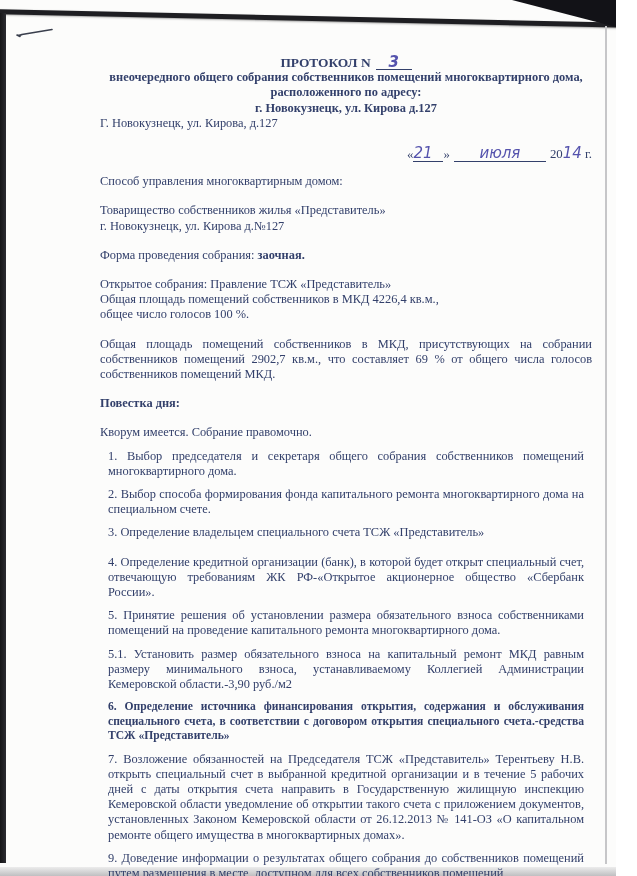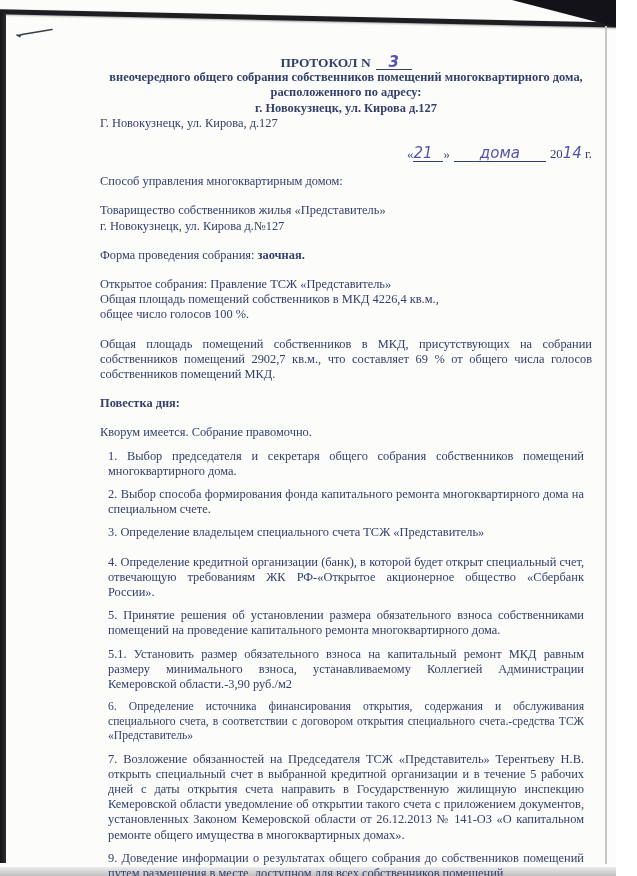--- a/index.html
+++ b/index.html
@@ -51,21 +51,21 @@
   }
   .hand {
     color:#5553ad; font-style:italic; font-size:15px;
     font-family:"DejaVu Sans", sans-serif;
   }
   .date-line { text-align:right; margin-top:15px; font-size:12.8px; }
   .u-day   { display:inline-block; min-width:30px; text-align:left; border-bottom:1.2px solid #33406b; line-height:14px; }
   .u-month { display:inline-block; min-width:92px; text-align:center; border-bottom:1.2px solid #33406b; line-height:14px; margin:0 4px; }
   .agenda-item { margin:8px; }
   .gap-before { margin-top:14px; }
-  .small { font-size:11.6px; line-height:14.4px; }
+  .small { font-size:11.6px; line-height:14.4px;font-weight:bold; }
 </style>
 </head>
 <body>
 
 <div class="scan">
 
   <div class="edge-top"></div>
   <div class="corner-tr"></div>
   <div class="edge-left"></div>
   <div class="edge-right-line"></div>
@@ -79,21 +79,21 @@
     <p class="center title-line">
       <span>ПРОТОКОЛ N</span><span class="num-slot"><span class="hand">3</span></span>
     </p>
     <p class="center bold">внеочередного общего собрания собственников помещений многоквартирного дома,</p>
     <p class="center bold">расположенного по адресу:</p>
     <p class="center bold">г. Новокузнецк, ул. Кирова  д.127</p>
 
     <p>Г. Новокузнецк, ул. Кирова, д.127</p>
 
     <p class="date-line">
-      <span>«</span><span class="u-day"><span class="hand">21</span></span><span>»</span><span class="u-month"><span class="hand">дома</span></span><span>20</span><span class="hand">14</span>
+      <span>«</span><span class="u-day"><span class="hand">21</span></span><span>»</span><span class="u-month"><span class="hand">июля</span></span><span>20</span><span class="hand">14</span>
       <span>г.</span>
     </p>
 
     <p class="blk-sm">Способ управления многоквартирным домом:</p>
     <p class="blk">Товарищество собственников жилья «Представитель»</p>
     <p>г. Новокузнецк, ул. Кирова д.№127</p>
 
     <p class="blk">
       <span>Форма проведения собрания:</span>
       <span class="bold">заочная.</span>

